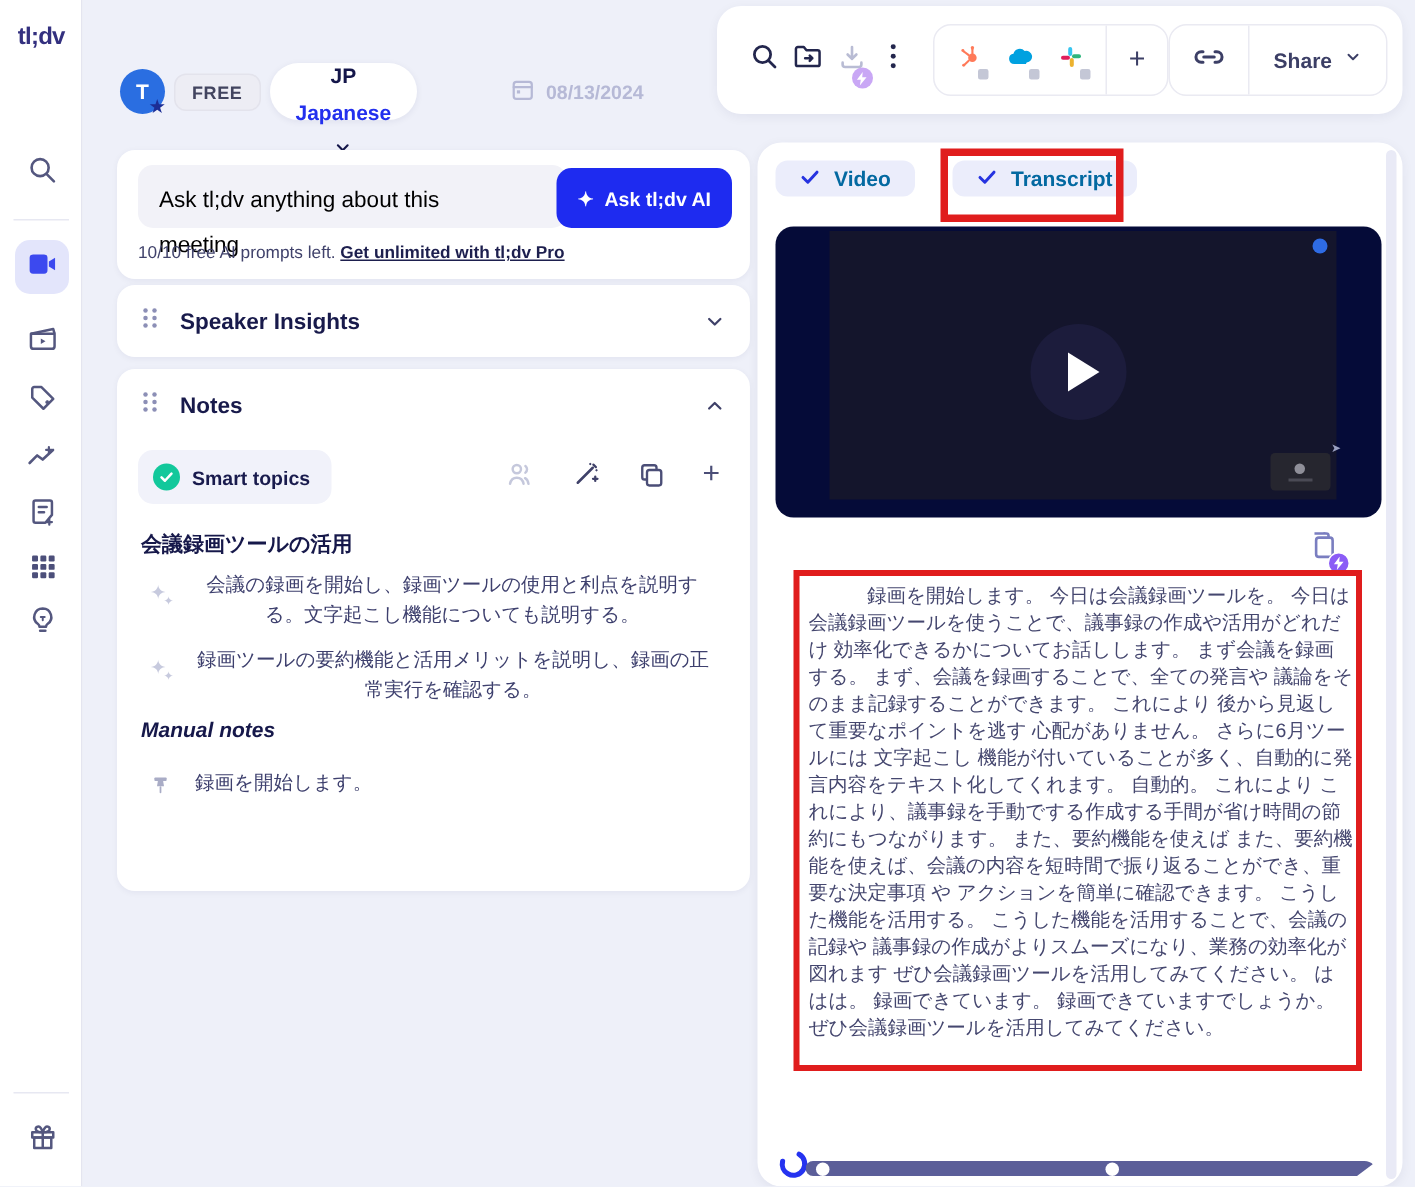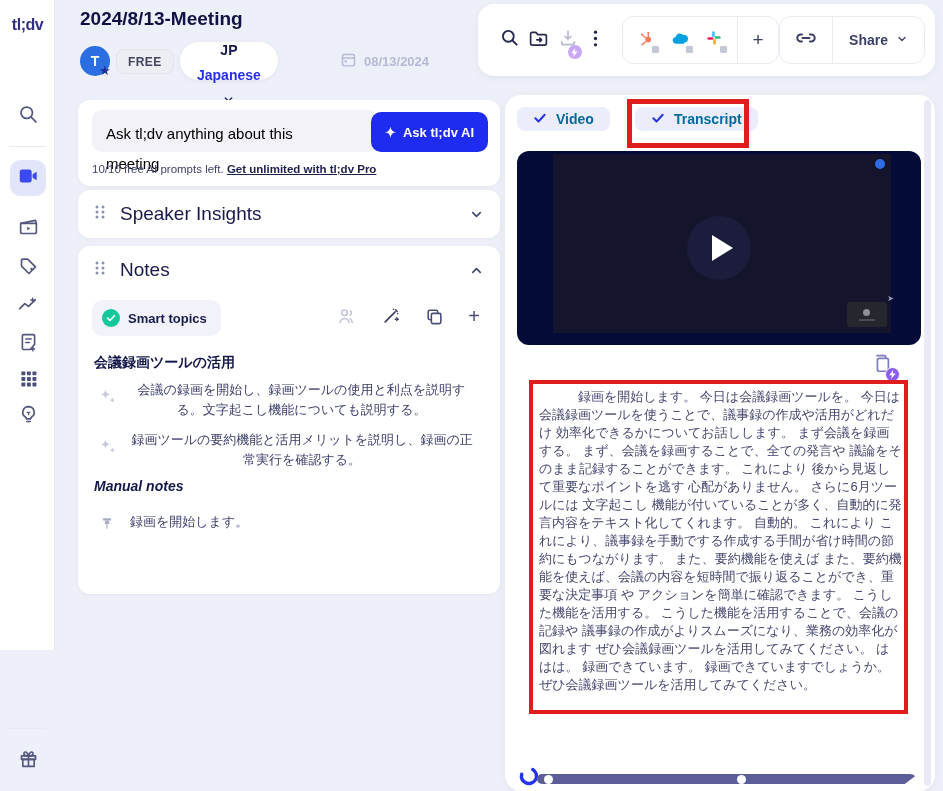--- a/index.html
+++ b/index.html
@@ -1,21 +1,21 @@
 <!DOCTYPE html>
 <html><head>
 <meta charset="utf-8">
 <style>
   * { margin:0; padding:0; box-sizing:border-box; }
   html,body { background:#eef0f9; }
   body { font-family:"Liberation Sans", sans-serif; }
   #app { position:relative; width:943px; height:791px; background:#eef0f9; overflow:hidden; }
 
   
-  .rail { position:absolute; left:0; top:0; width:55px; height:650px; background:#fff; border-right:1px solid #e4e5f0; z-index:5; }
+  .rail { position:absolute; left:0; top:0; width:55px; height:791px; background:#fff; border-right:1px solid #e4e5f0; z-index:5; }
   .rail-logo { position:absolute; top:16px; left:0; width:55px; text-align:center; font-size:16px; font-weight:800; color:#33307f; letter-spacing:-0.5px; }
   .rail-icon { position:absolute; left:10px; width:36px; height:36px; display:flex; align-items:center; justify-content:center; border-radius:10px; cursor:pointer; }
   .rail-icon.active { background:#e3e5fb; }
   .rail-div { position:absolute; left:9px; width:37px; height:1px; background:#e7e8f2; }
 
   
   .page-title { position:absolute; left:80px; top:8px; font-size:19px; font-weight:700; color:#101243; }
   .avatar { position:absolute; left:80px; top:46px; width:30px; height:30px; border-radius:50%; background:#2a6ee1; color:#fff; font-size:14px; font-weight:700; display:flex; align-items:center; justify-content:center; }
   .avatar-star { position:absolute; left:99px; top:64px; font-size:13px; color:#1c2d95; line-height:1; }
   .free-badge { position:absolute; left:116px; top:49px; height:25px; padding:0 11px; background:#ededf4; border:1px solid #e3e3ec; border-radius:8px; font-size:12px; font-weight:700; color:#42445f; display:flex; align-items:center; letter-spacing:.4px; }
@@ -48,21 +48,21 @@
   .ask-input { position:absolute; left:14px; top:10px; width:286px; height:42px; background:#f2f2f8; border-radius:10px; cursor:text; }
   .ask-ph { position:absolute; left:14px; top:9px; width:242px; font-size:15px; line-height:30px; color:#000000; }
   .ask-btn { position:absolute; right:12px; top:12px; height:40px; padding:0 14px; background:#1e2bf0; border:none; border-radius:10px; color:#fff; font-size:13px; font-weight:700; display:flex; align-items:center; gap:7px; cursor:pointer; font-family:inherit; }
   .spark { font-size:13px; line-height:1; }
   .ask-foot { position:absolute; left:14px; top:63px; font-size:11.5px; color:#40426b; }
   .ask-foot a { color:#1d1f4e; font-weight:700; text-decoration:underline; cursor:pointer; }
 
   
   .drag-handle { flex:0 0 auto; }
   .sec-head { display:flex; align-items:center; gap:14px; padding:0 16px; height:48px; }
-  .sec-title { font-size:19px; font-weight:400; color:#181a4b; }
+  .sec-title { font-size:15px; font-weight:700; color:#181a4b; }
   .sec-chev { margin-left:auto; cursor:pointer; display:flex; }
   .speaker-card { left:78px; top:190px; width:422px; height:48px; }
   .notes-card { left:78px; top:246px; width:422px; height:348px; }
 
   .smart-pill { position:absolute; left:14px; top:54px; height:36px; padding:0 14px 0 10px; background:#f1f2fa; border-radius:10px; display:flex; align-items:center; gap:8px; cursor:pointer; }
   .smart-check { width:18px; height:18px; border-radius:50%; background:#12c89b; display:flex; align-items:center; justify-content:center; }
   .smart-label { font-size:13px; font-weight:700; color:#191b4d; }
   .notes-actions { position:absolute; right:20px; top:60px; display:flex; align-items:center; gap:24px; }
   .notes-actions .act { cursor:pointer; display:flex; }
 
@@ -178,21 +178,20 @@
     <div class="rail-icon" style="top:742px">
       <span><svg width="21" height="21" viewBox="0 0 24 24" fill="none" stroke="#54577f" stroke-width="1.9" stroke-linejoin="round">
             <rect x="4" y="9" width="16" height="4"></rect>
             <rect x="5.5" y="13" width="13" height="8"></rect>
             <path d="M12 9v12"></path>
             <path d="M12 9s-4.5.2-5.2-2C6.2 5 8.6 4 9.8 5c1.3 1 2.2 4 2.2 4zM12 9s4.5.2 5.2-2C17.8 5 15.4 4 14.2 5c-1.3 1-2.2 4-2.2 4z"></path>
           </svg></span>
     </div>
   </nav>
 
-  <h1 class="page-title">2024/8/13-Meeting</h1>
   <div class="avatar">T</div>
   <div class="avatar-star">★</div>
   <div class="free-badge">FREE</div>
 
   <div class="lang-pill">
     <span class="lang-code">JP</span>
     <span class="lang-name">Japanese</span>
     <span><svg width="13" height="13" viewBox="0 0 24 24" fill="none" stroke="#14164a" stroke-width="2.6" stroke-linecap="round" stroke-linejoin="round">
           <polyline points="6 9 12 15 18 9"></polyline>
         </svg></span>

